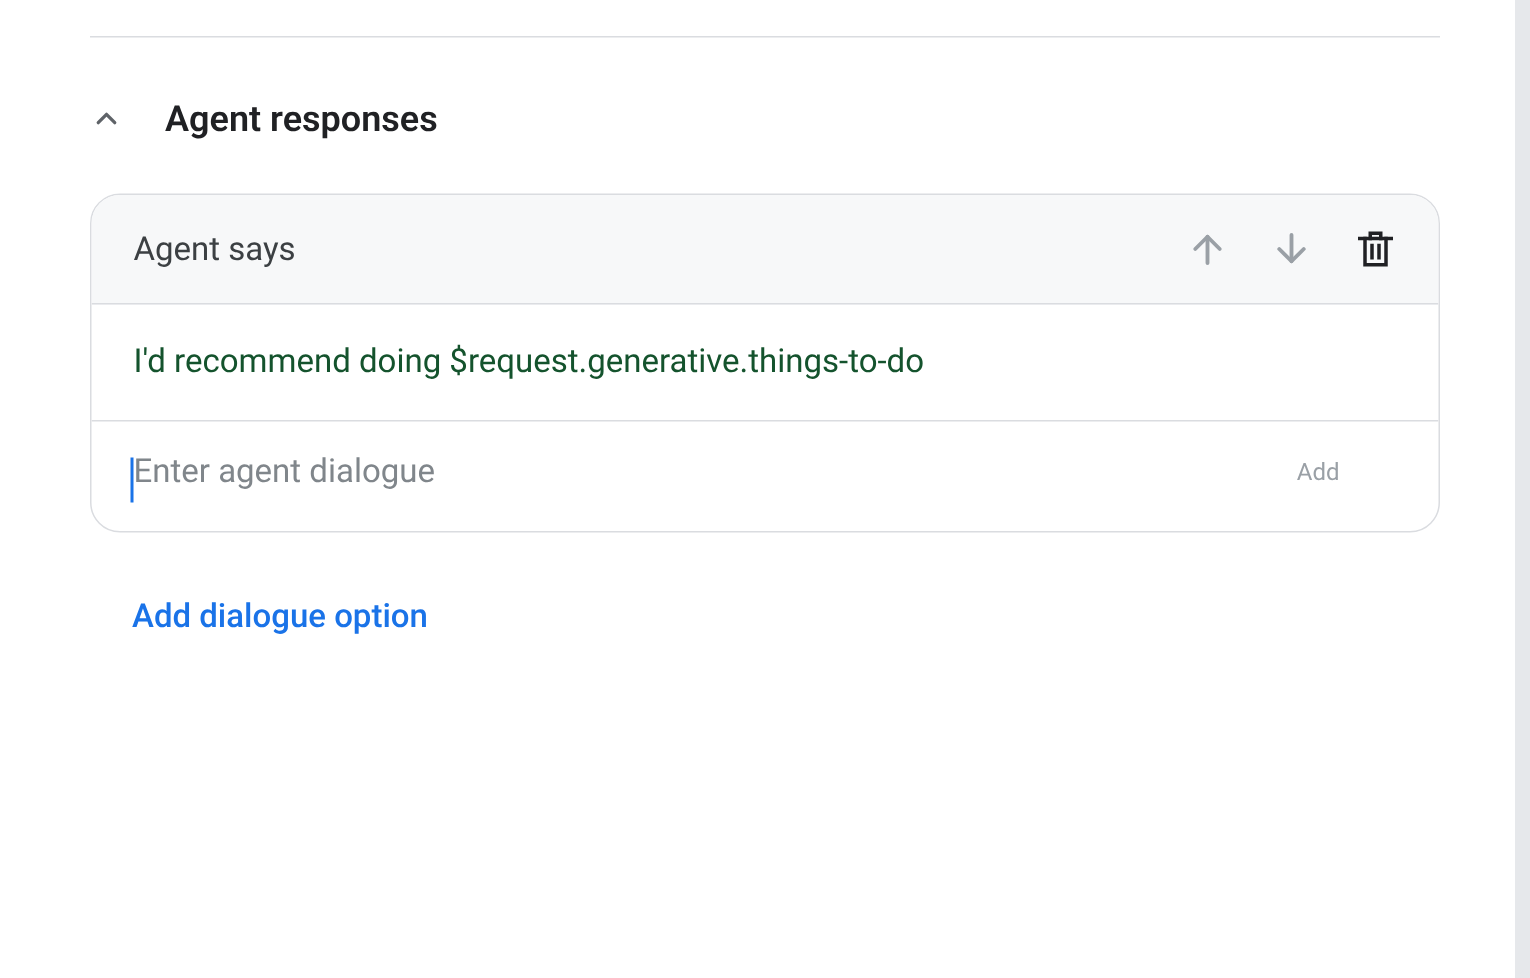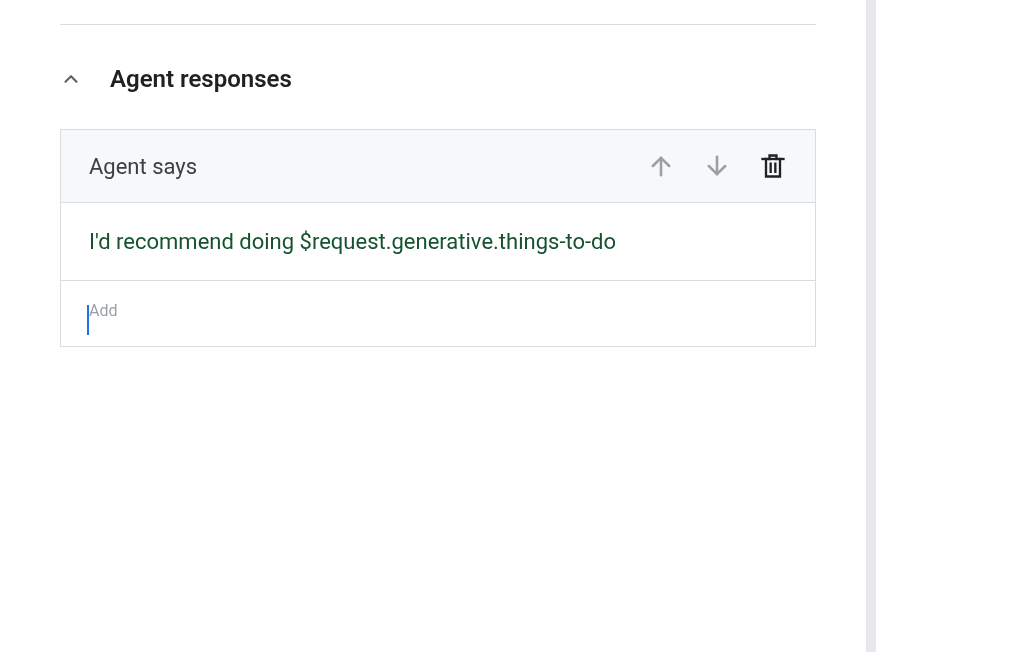--- a/index.html
+++ b/index.html
@@ -5,21 +5,21 @@
   * { box-sizing: border-box; }
   html, body {
     margin: 0; padding: 0;
     font-family: "Google Sans", "Roboto", "Helvetica Neue", Arial, sans-serif;
     background: #fff;
     color: #202124;
     font-size: 16px;
   }
   .viewport {
     position: relative;
-    width: 876px;
+    width: 1020px;
     height: 652px;
     background: #fff;
   }
   .right-rail {
     position: absolute;
     right: 0; top: 0; bottom: 0;
     width: 10px;
     background: #e6e8eb;
   }
   .main {
@@ -56,21 +56,21 @@
     color: #3c4043;
   }
   .learn-more {
     color: #681da8;
     text-decoration: underline;
     cursor: pointer;
   }
   .card {
     margin-top: 36px;
     border: 1px solid #dadce0;
-    border-radius: 0;
+    border-radius: 20px;
     overflow: hidden;
   }
   .card-header {
     background: #f7f8f9;
     border-bottom: 1px solid #dadce0;
     display: flex;
     align-items: center;
     justify-content: space-between;
     padding: 22px 28px;
   }
@@ -183,19 +183,21 @@
               <path d="M9 6 L9 3 L15 3 L15 6"></path>
             </svg>
           </span>
         </div>
       </div>
 
       <div class="card-row">I'd recommend doing $request.generative.things-to-do</div>
 
       <div class="input-row">
         <span class="caret"></span>
+        <input type="text" class="dialogue-input" placeholder="Enter agent dialogue" style="">
         <span class="add-text">Add</span>
       </div>
     </div>
 
+    <div class="add-dialogue">Add dialogue option</div>
 
   </div>
 </div>
 
 </body></html>

